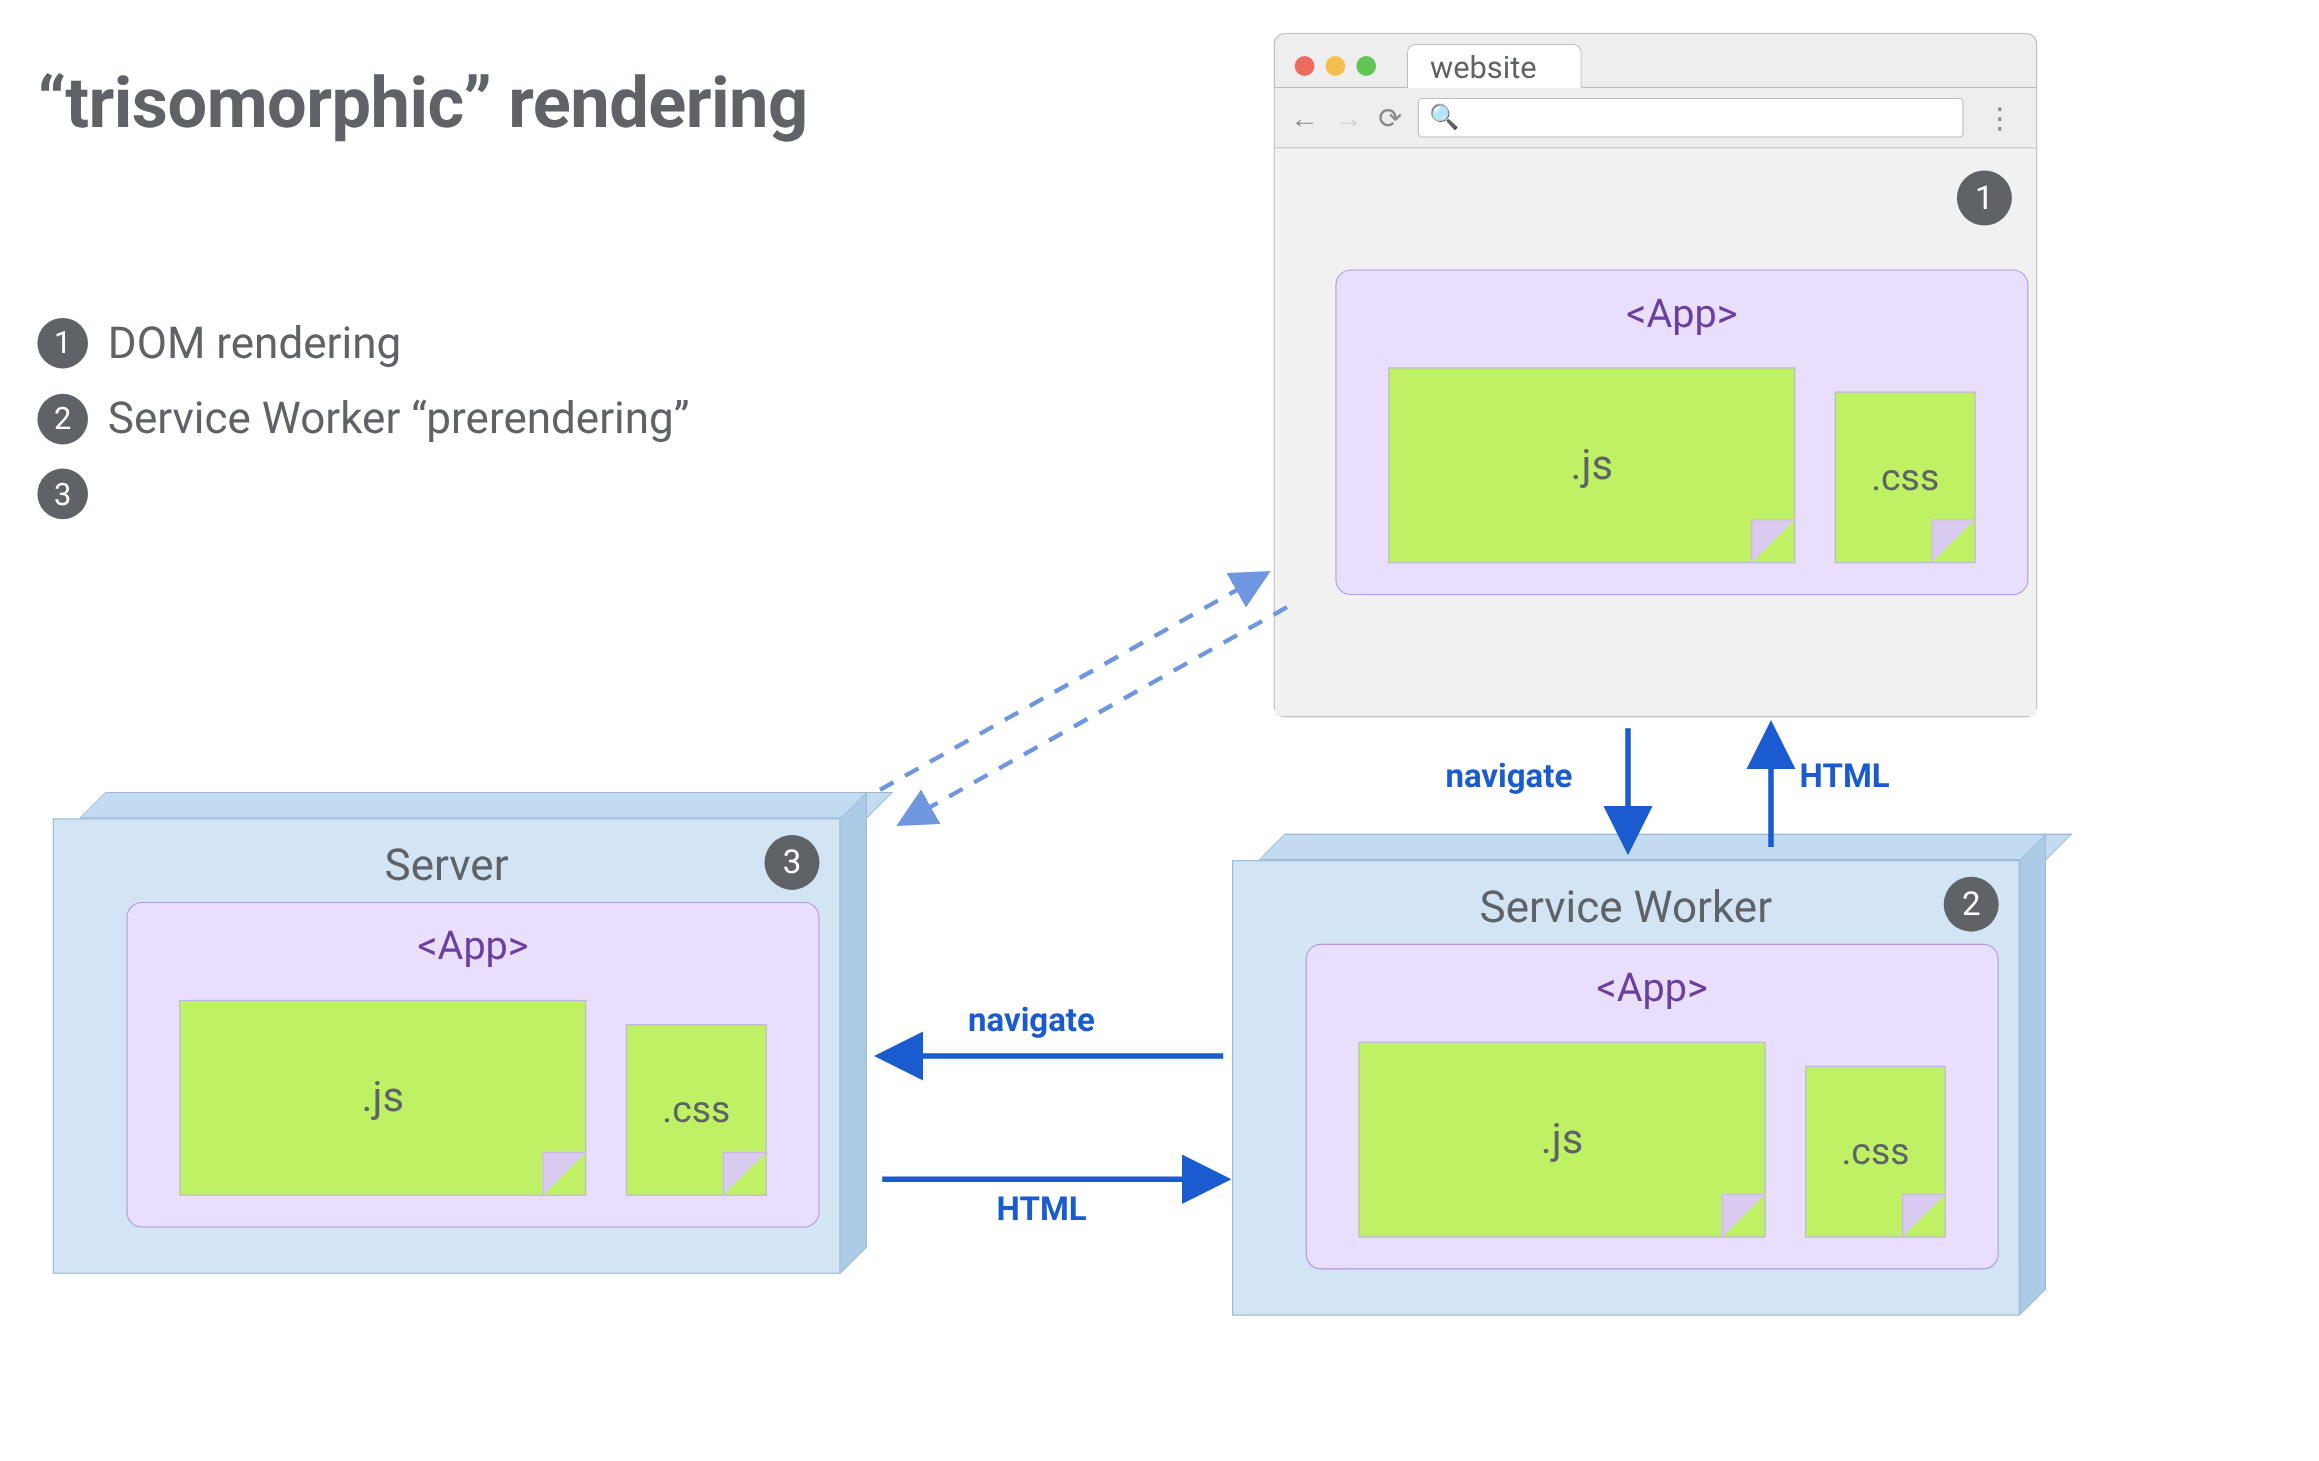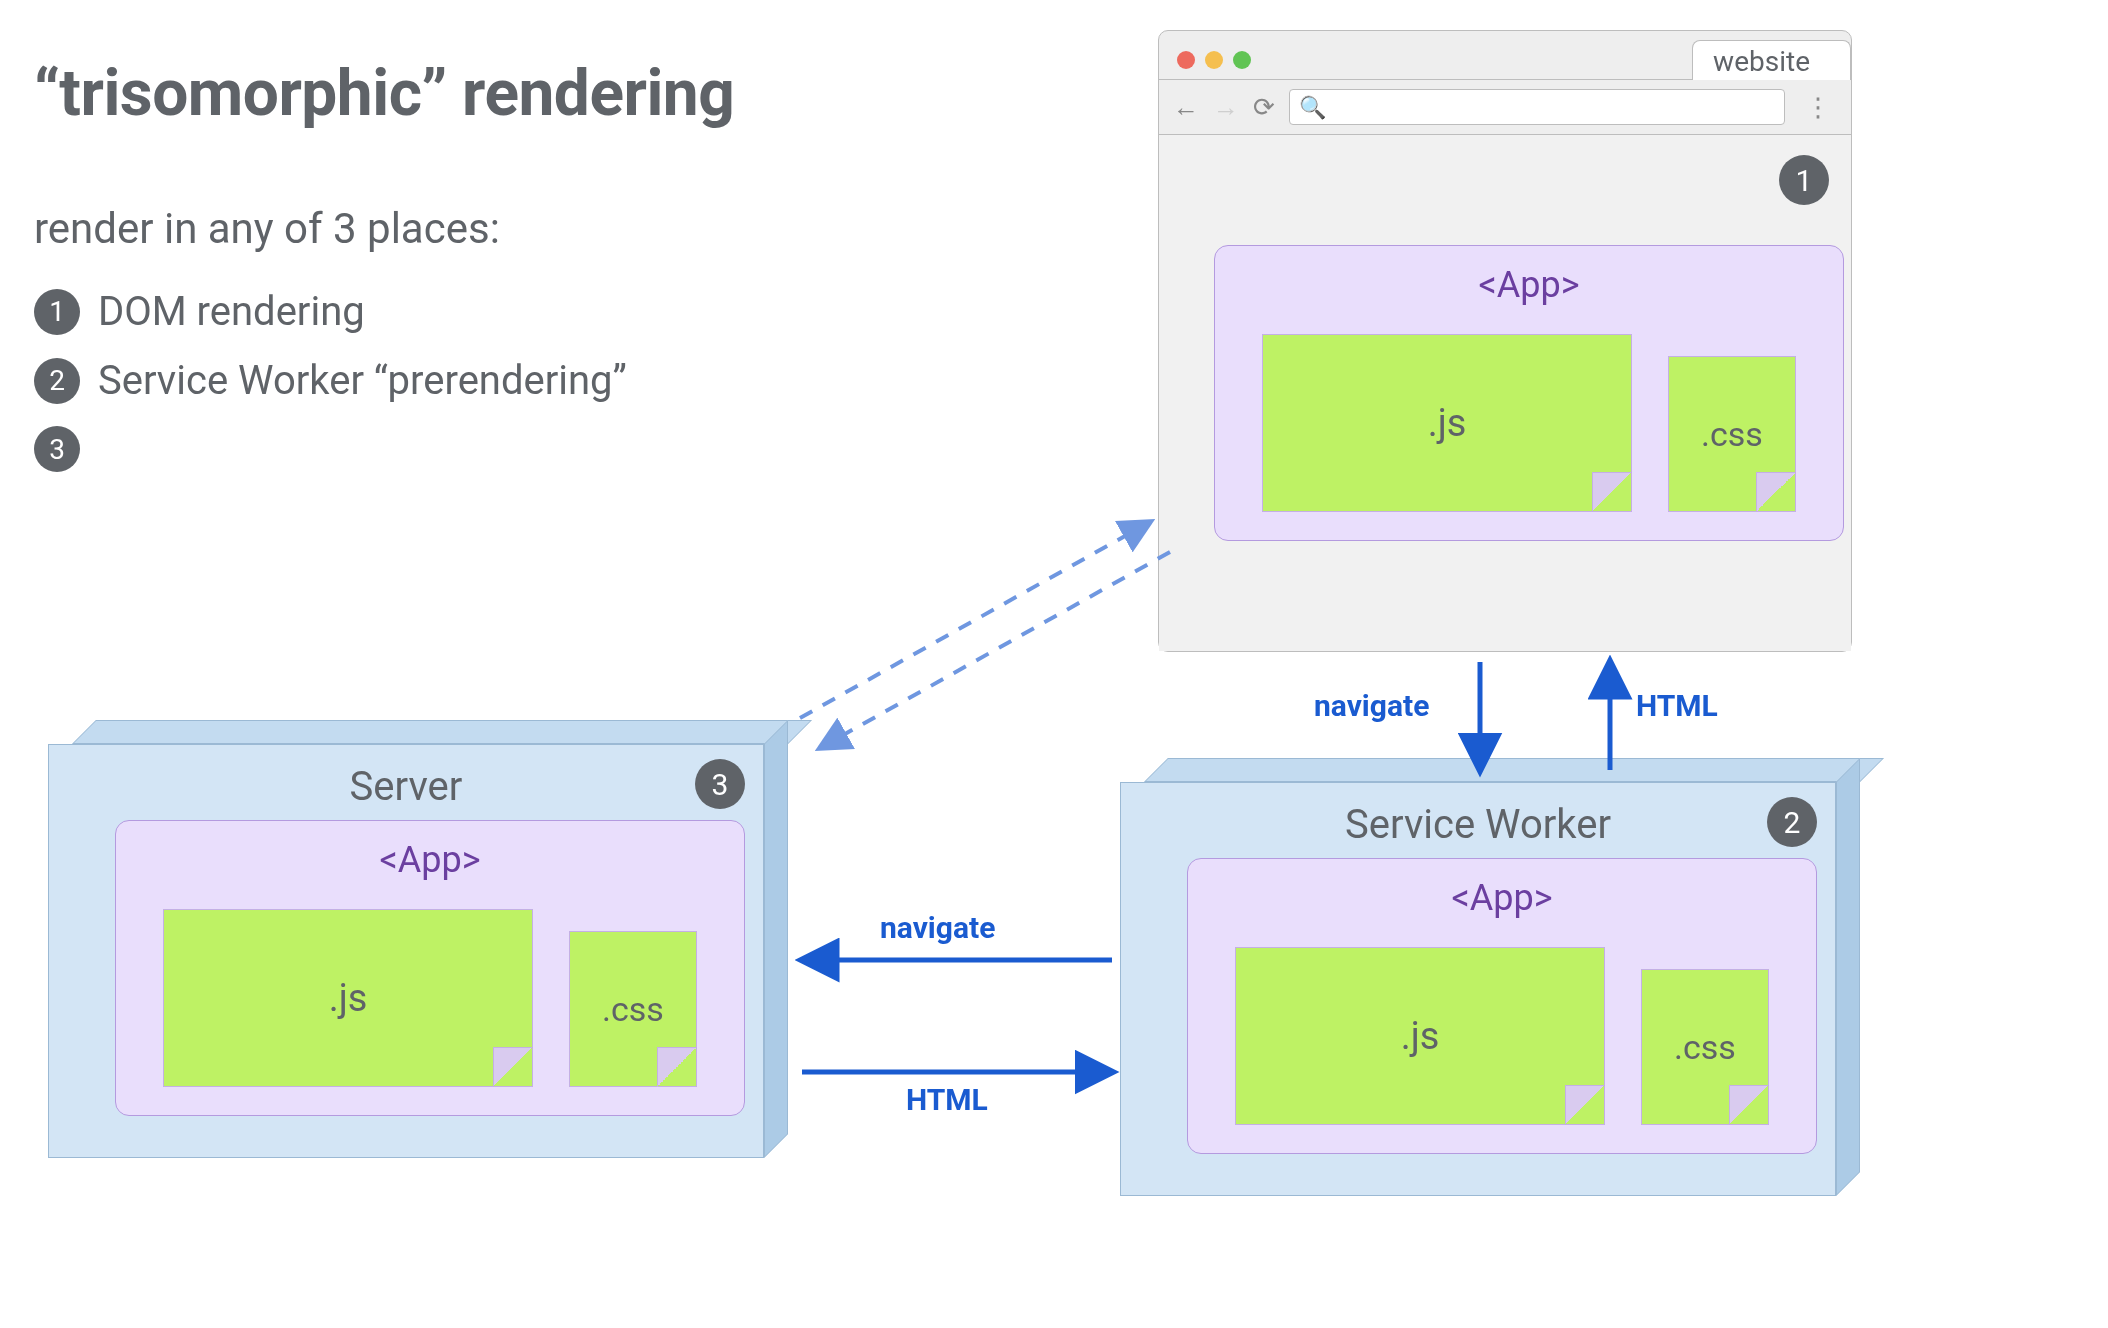--- a/index.html
+++ b/index.html
@@ -142,21 +142,20 @@
     background: #eeeeee;
     border: 1.5px solid #bdbdbd;
     border-radius: 10px;
     display: flex; flex-direction: column;
     overflow: visible;
   }
   .titlebar {
     height: 48px;
     display: flex; align-items: flex-end;
     padding-left: 18px;
-    justify-content: space-between;
   }
   .traffic { display: flex; gap: 10px; align-items: center; margin-bottom: 10px; margin-right: 28px;}
   .dot { width: 18px; height: 18px; border-radius: 50%; }
   .dot.r { background: #ed6a5e; }
   .dot.y { background: #f5bf4f; }
   .dot.g { background: #61c454; }
   .tab {
     background: #fff;
     border: 1.5px solid #bdbdbd;
     border-bottom: none;
@@ -218,21 +217,20 @@
   #server { left: 48px; top: 720px; }
   #sw     { left: 1120px; top: 758px; }
   #browser{ left: 1158px; top: 30px; }
 </style>
 </head>
 <body>
 
 <div class="canvas">
 
   <h1 class="title">“trisomorphic” rendering</h1>
-  <div class="subtitle">render in any of 3 places:</div>
   <div class="list">
     <div class="list-row">
       <div class="badge">1</div>
       <div class="list-label">DOM rendering</div>
     </div>
     <div class="list-row">
       <div class="badge">2</div>
       <div class="list-label">Service Worker “prerendering”</div>
     </div>
     <div class="list-row">

